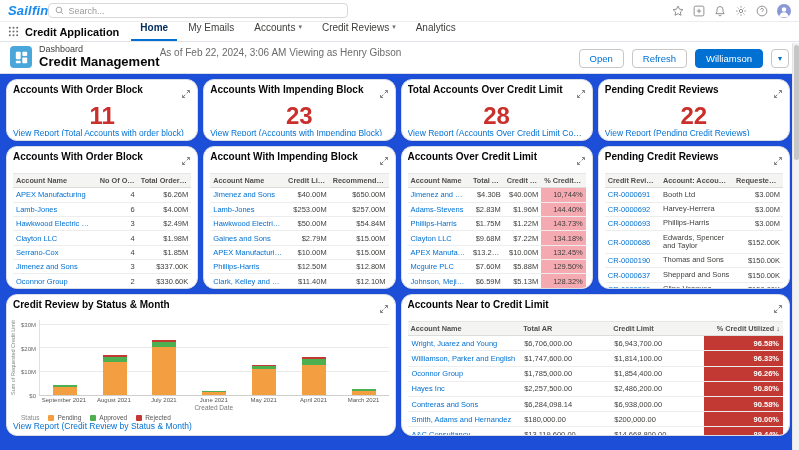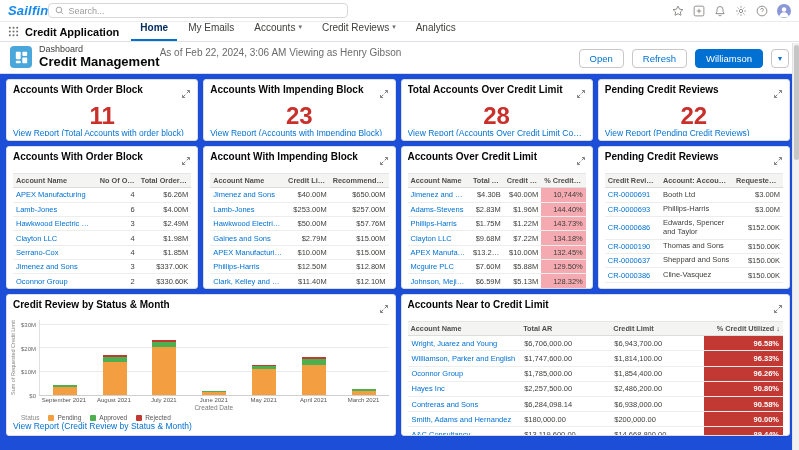--- a/index.html
+++ b/index.html
@@ -42,21 +42,21 @@
   .dh-sub { font-size:10px; color:#6b6b6b; margin-top:2px; }
   .dh-buttons { display:flex; gap:8px; align-items:center; margin-top:4px; }
   .btn { height:19px; padding:0 10px; border:1px solid #c9c7c5; border-radius:4px;
     background:#fff; color:var(--accent); font-size:9.5px; display:flex; align-items:center;
     font-family:inherit; cursor:default; }
   .btn.primary { background:var(--accent); border-color:var(--accent); color:#fff; }
   .btn.icon-btn { padding:0 6px; font-size:8px; }
   
   .content { padding:5px 9px 5px 6px; display:flex; flex-direction:column; gap:5px; }
   .row { display:flex; gap:5px; }
-  .card { background:#fff; border:1px solid #d8dde6; border-radius:3px;
+  .card { background:#fff; border:1px solid #d8dde6; border-radius:11px;
     box-shadow:0 1px 1px rgba(0,0,0,.05); padding:4px 6px;
     display:flex; flex-direction:column; position:relative; overflow:hidden; flex:1; }
   .card-head { display:flex; justify-content:space-between; align-items:flex-start; gap:4px; }
   .card-title { font-size:10px; font-weight:700; color:#080707; white-space:nowrap;
     overflow:hidden; text-overflow:ellipsis; }
   .expand-icon { flex:none; margin-top:1px; }
   .kpi-card { height:62px; }
   .kpi-value { text-align:center; font-size:24px; font-weight:700; color:var(--metric-red); line-height:1.05; }
   .view-report { margin-top:auto; font-size:8.5px; color:var(--accent); text-decoration:none;
     white-space:nowrap; overflow:hidden; text-overflow:ellipsis; }
@@ -365,21 +365,21 @@
                 <td>$650.00M</td>
               </tr>
               <tr>
                 <td class="cell-link">Lamb-Jones</td>
                 <td>$253.00M</td>
                 <td>$257.00M</td>
               </tr>
               <tr>
                 <td class="cell-link">Hawkwood Electric Power</td>
                 <td>$50.00M</td>
-                <td>$57.76M</td>
+                <td>$54.84M</td>
               </tr>
               <tr>
                 <td class="cell-link">Gaines and Sons</td>
                 <td>$2.79M</td>
                 <td>$15.00M</td>
               </tr>
               <tr>
                 <td class="cell-link">APEX Manufacturing</td>
                 <td>$10.00M</td>
                 <td>$15.00M</td>
@@ -473,20 +473,25 @@
               <tr>
                 <th>Credit Review: Credit ...</th>
                 <th>Account: Account Name</th>
                 <th>Requested Credit L... ↓</th>
               </tr>
             </thead>
             <tbody>
               <tr>
                 <td class="cell-link">CR-0000691</td>
                 <td>Booth Ltd</td>
+                <td>$3.00M</td>
+              </tr>
+              <tr>
+                <td class="cell-link">CR-0000692</td>
+                <td>Harvey-Herrera</td>
                 <td>$3.00M</td>
               </tr>
               <tr>
                 <td class="cell-link">CR-0000693</td>
                 <td>Phillips-Harris</td>
                 <td>$3.00M</td>
               </tr>
               <tr>
                 <td class="cell-link">CR-0000686</td>
                 <td>Edwards, Spencer and Taylor</td>

